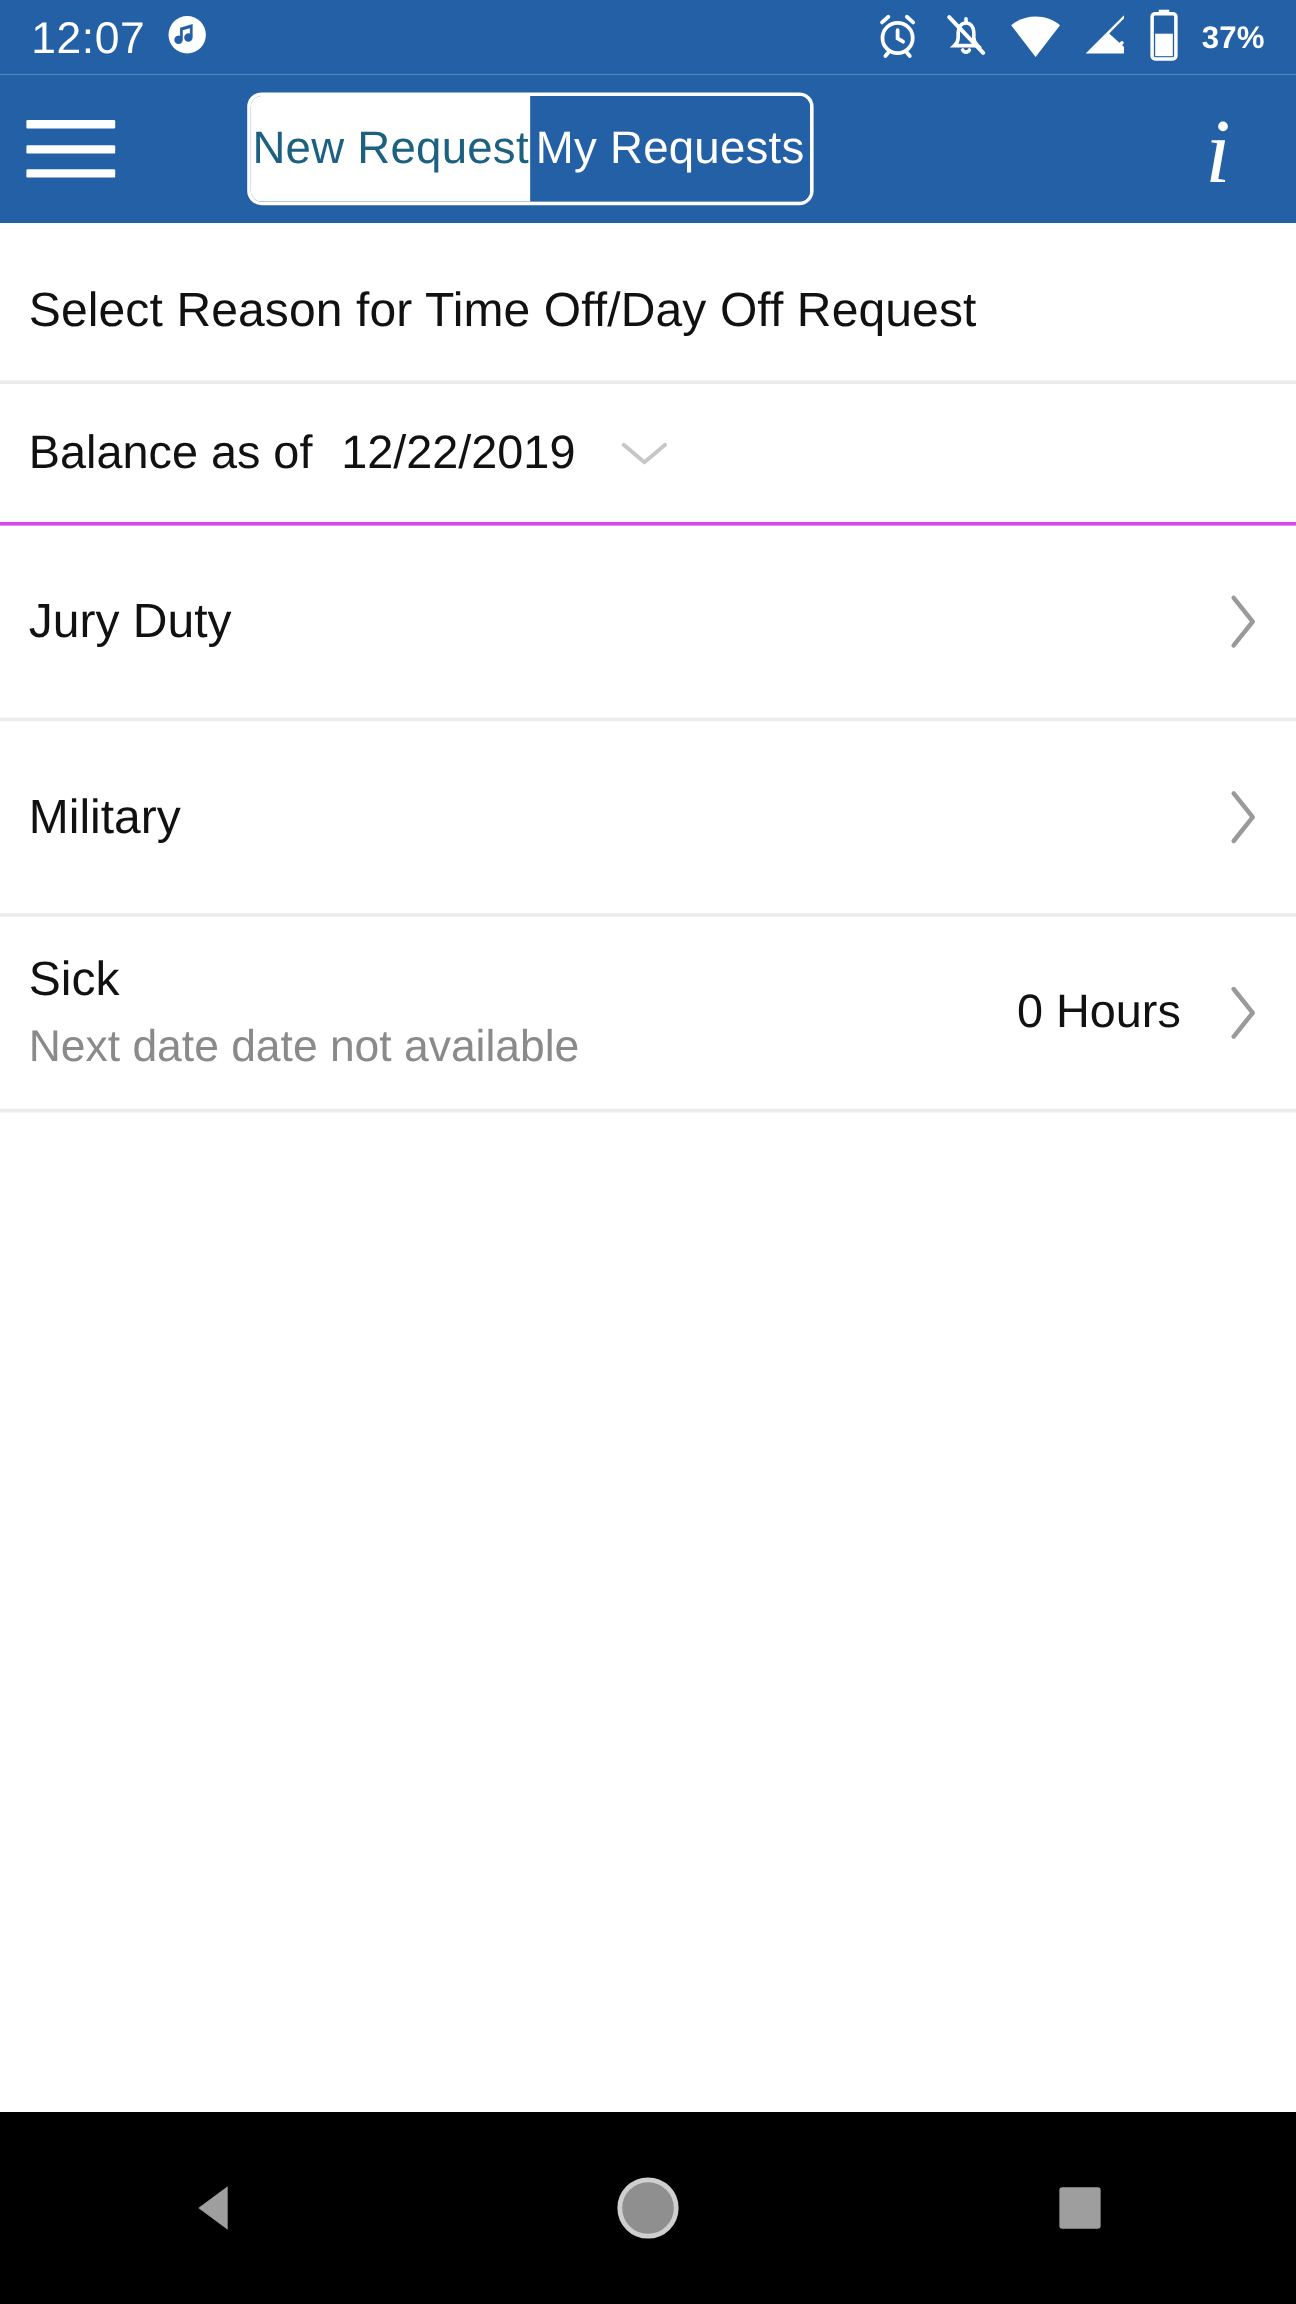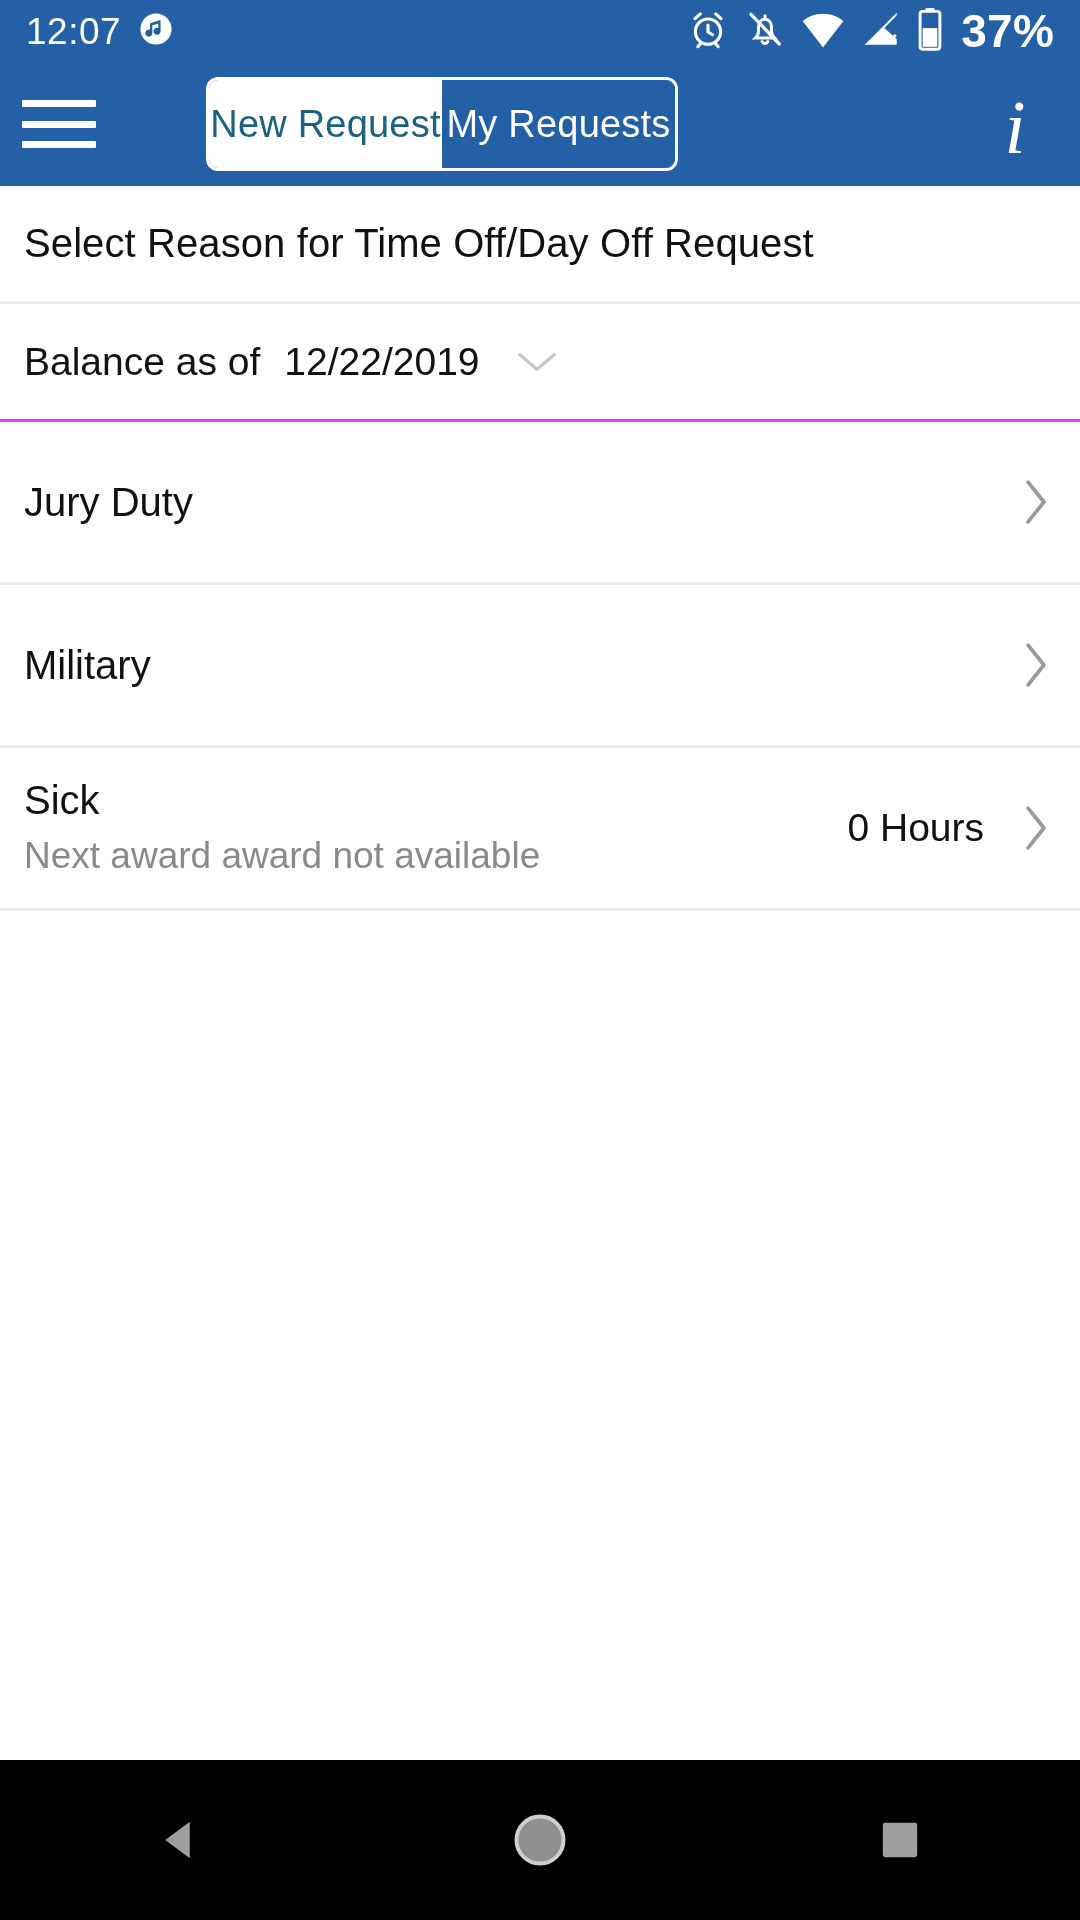--- a/index.html
+++ b/index.html
@@ -13,21 +13,21 @@
 
   
   .statusbar {
     position:absolute; top:0; left:0; width:1080px; height:62px;
     background:#2360a5; color:#ffffff;
     display:flex; align-items:center;
   }
   .sb-left { display:flex; align-items:center; padding-left:26px; gap:18px; }
   .sb-time { font-size:37px; font-weight:400; letter-spacing:0.5px; line-height:1; }
   .sb-right { margin-left:auto; display:flex; align-items:center; gap:16px; padding-right:26px; }
-  .sb-battpct { font-size:46px; font-weight:600; letter-spacing:0.2px; margin-left:2px; }
+  .sb-battpct { font-size:26px; font-weight:600; letter-spacing:0.2px; margin-left:2px; }
   .icn { display:block; }
 
   
   .appbar {
     position:absolute; top:62px; left:0; width:1080px; height:124px;
     background:#2360a5;
     display:flex; align-items:center;
   }
   .hamburger {
     width:74px; height:62px; margin-left:22px;
@@ -58,21 +58,21 @@
   .infobtn .glyph {
     font-family:"Liberation Serif", serif;
     font-style:italic; font-size:76px; font-weight:400; line-height:1;
   }
 
   
   .content { position:absolute; top:186px; left:0; width:1080px; bottom:160px; background:#ffffff; }
 
   .sectionhead {
     height:118px; display:flex; align-items:center;
-    padding:0 24px; border-bottom:3px solid #ececec;
+    padding:0 24px; border-bottom:3px solid #ececec;margin-top:16px;
   }
   .sectionhead .txt { font-size:40px; color:#111111; letter-spacing:0.1px; }
 
   .balancerow {
     height:118px; display:flex; align-items:center;
     padding:0 24px; border-bottom:3px solid #d946ef;
   }
   .balancerow .lbl { font-size:39px; color:#111111; }
   .balancerow .val { font-size:39px; color:#111111; margin-left:24px; }
   .balancerow .chev-d { margin-left:34px; display:flex; align-items:center; }
@@ -217,21 +217,21 @@
       <span class="chev-r">
         <svg width="34" height="56" viewBox="0 0 14 24" fill="none" stroke="#9a9a9a" stroke-width="1.6" stroke-linecap="round" stroke-linejoin="round">
           <path d="M3.6 3.5 10.4 12 3.6 20.5"></path>
         </svg>
       </span>
     </div>
 
     <div class="listrow">
       <div class="labels">
         <span class="title">Sick</span>
-        <span class="subtitle">Next award award not available</span>
+        <span class="subtitle">Next date date not available</span>
       </div>
       <span class="hours">0 Hours</span>
       <span class="chev-r">
         <svg width="34" height="56" viewBox="0 0 14 24" fill="none" stroke="#9a9a9a" stroke-width="1.6" stroke-linecap="round" stroke-linejoin="round">
           <path d="M3.6 3.5 10.4 12 3.6 20.5"></path>
         </svg>
       </span>
     </div>
 
   </div>

